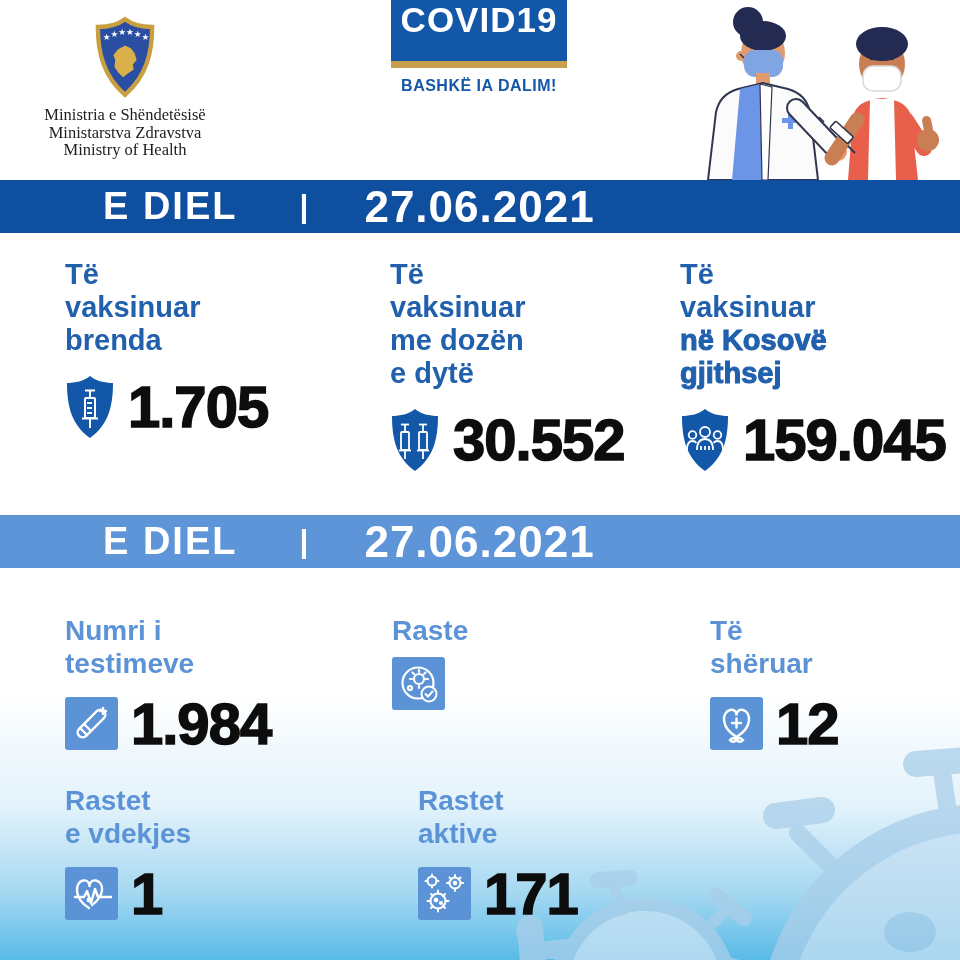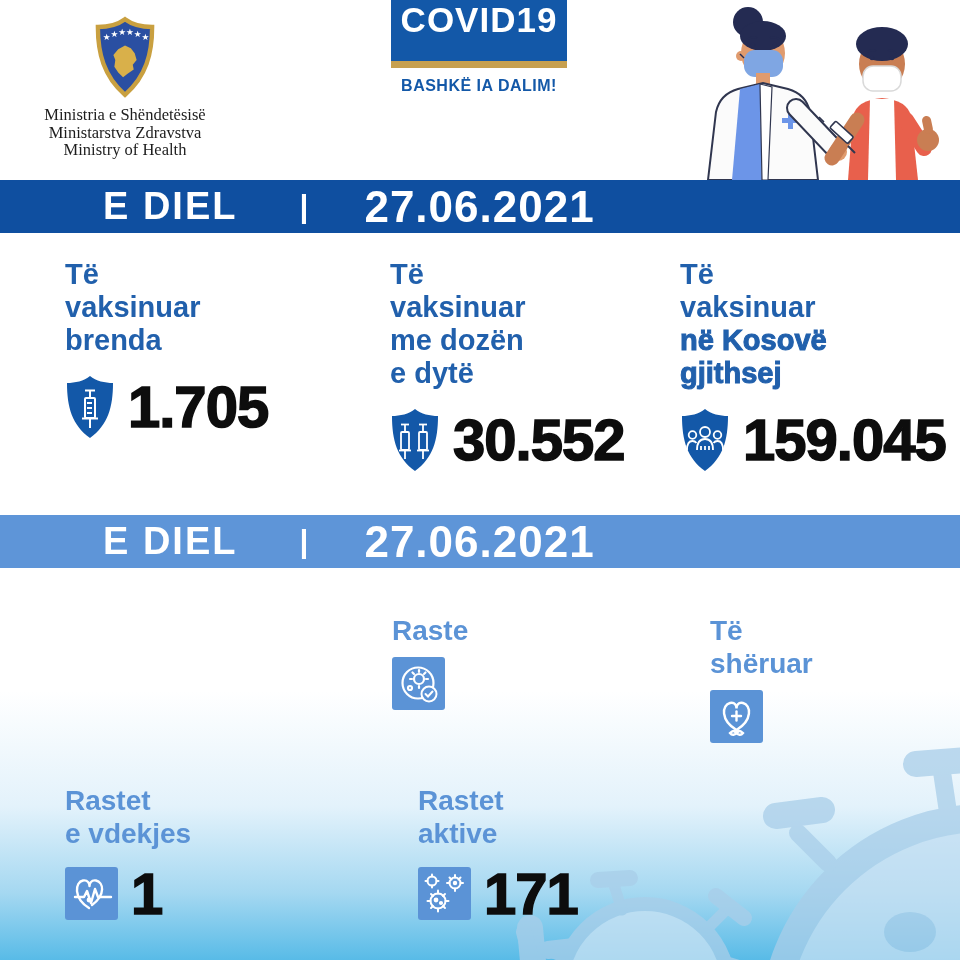--- a/index.html
+++ b/index.html
@@ -202,20 +202,40 @@
       <span class="stat-value">159.045</span>
     </div>
   </div>
 
   <div class="banner banner-light">
     <span class="day">E DIEL</span>
     <span class="sep">|</span>
     <span class="date">27.06.2021</span>
   </div>
 
+  <div class="card case-r1-0">
+    <div class="case-label">
+      <div>Numri i</div>
+      <div>testimeve</div>
+    </div>
+    <div class="stat-row case-row">
+      <div class="sq-icon">
+        <svg width="53" height="53" viewBox="0 0 53 53">
+          <g stroke="#ffffff" stroke-width="2.4" fill="none" stroke-linecap="round">
+            <rect x="21.5" y="9" width="10" height="35" rx="5" transform="rotate(45 26.5 26.5)"></rect>
+            <line x1="15" y1="31" x2="22" y2="38"></line>
+            <line x1="19" y1="27" x2="26" y2="34"></line>
+            <line x1="38" y1="11" x2="38" y2="17"></line>
+              <line x1="35" y1="14" x2="41" y2="14"></line>
+          </g>
+        </svg>
+      </div>
+      <span class="stat-value">1.984</span>
+    </div>
+  </div>
 
   <div class="card case-r1-1">
     <div class="case-label">
       <div>Raste</div>
     </div>
     <div class="stat-row case-row">
       <div class="sq-icon">
         <svg width="53" height="53" viewBox="0 0 53 53">
           <g stroke="#ffffff" stroke-width="2.2" fill="none" stroke-linecap="round">
             <circle cx="26" cy="26" r="15.5"></circle>
@@ -245,20 +265,21 @@
         <svg width="53" height="53" viewBox="0 0 53 53">
           <g stroke="#ffffff" stroke-width="2.4" fill="none" stroke-linecap="round">
             <path d="M26.5 40 C10 30 12 15 20 13 C25 11.7 26.5 16 26.5 18.5 C26.5 16 28 11.7 33 13 C41 15 43 30 26.5 40 Z"></path>
             <line x1="26.5" y1="21.5" x2="26.5" y2="30.5"></line>
             <line x1="22" y1="26" x2="31" y2="26"></line>
             <path d="M20 43 q4 -4 8 -1 q-5 5 -8 1 Z"></path>
             <path d="M33 43 q-4 -4 -8 -1 q5 5 8 1 Z"></path>
           </g>
         </svg>
       </div>
+      <span class="stat-value">12</span>
     </div>
   </div>
 
   <div class="card case-r2-0">
     <div class="case-label">
       <div>Rastet</div>
       <div>e vdekjes</div>
     </div>
     <div class="stat-row case-row">
       <div class="sq-icon">

